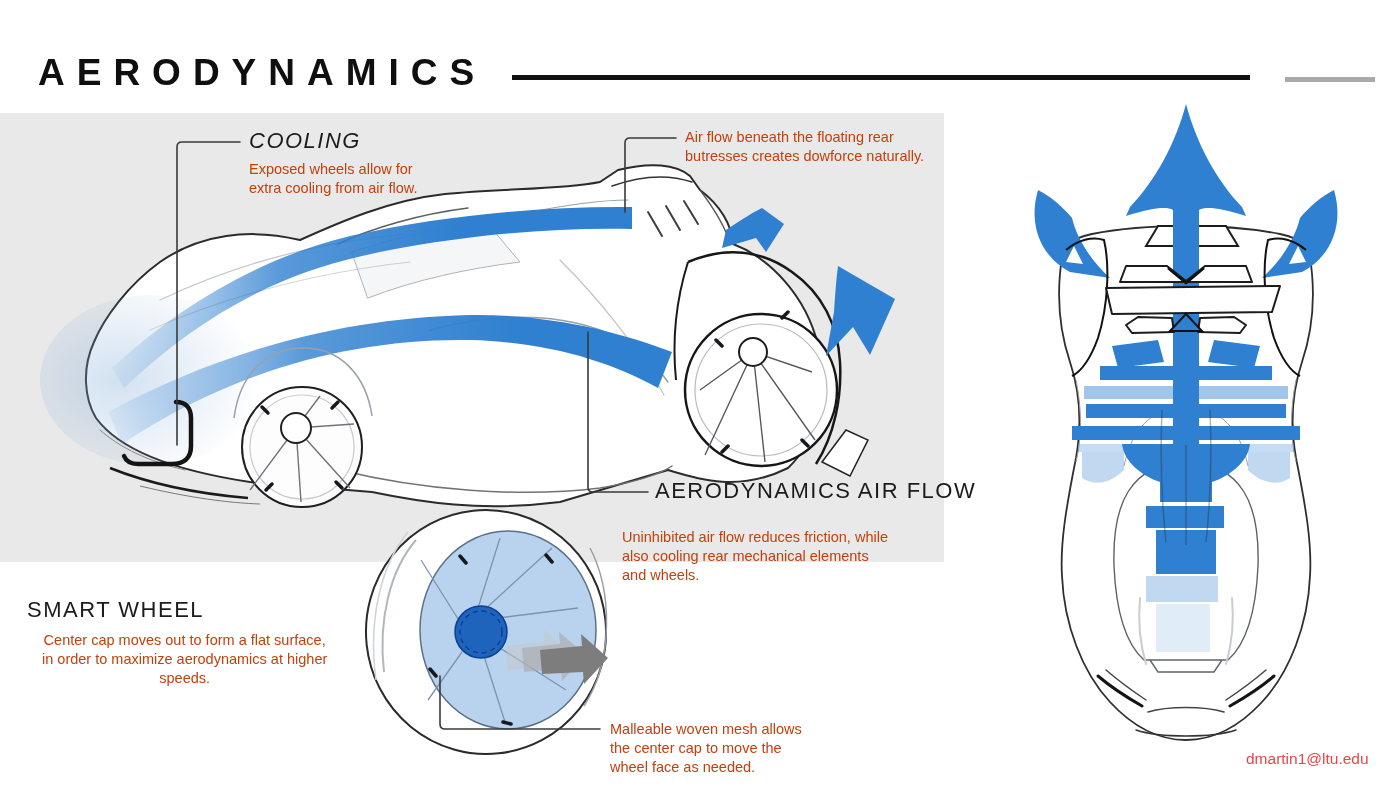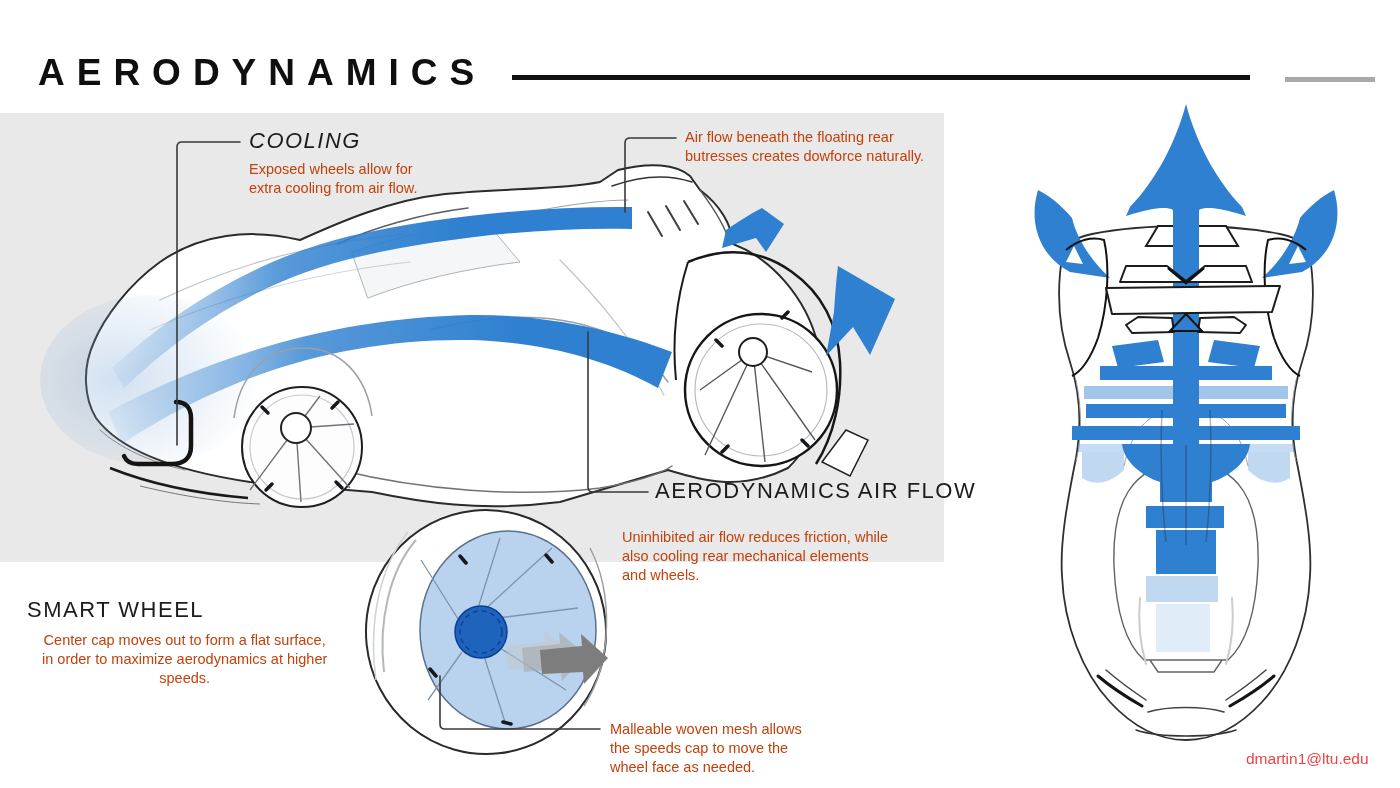--- a/index.html
+++ b/index.html
@@ -261,17 +261,17 @@
   <div class="abs body-text" id="unrestricted-body">Uninhibited air flow reduces friction, while
 also cooling rear mechanical elements
 and wheels.</div>
 
   <div class="abs h-label" id="smartwheel-heading">SMART WHEEL</div>
   <div class="abs body-text" id="smartwheel-body">Center cap moves out to form a flat surface,
 in order to maximize aerodynamics at higher
 speeds.</div>
 
   <div class="abs body-text" id="mesh-body">Malleable woven mesh allows
-the speeds cap to move the
+the center cap to move the
 wheel face as needed.</div>
 
   <div class="abs" id="contact-email">dmartin1@ltu.edu</div>
 </div>
 
 </body></html>

